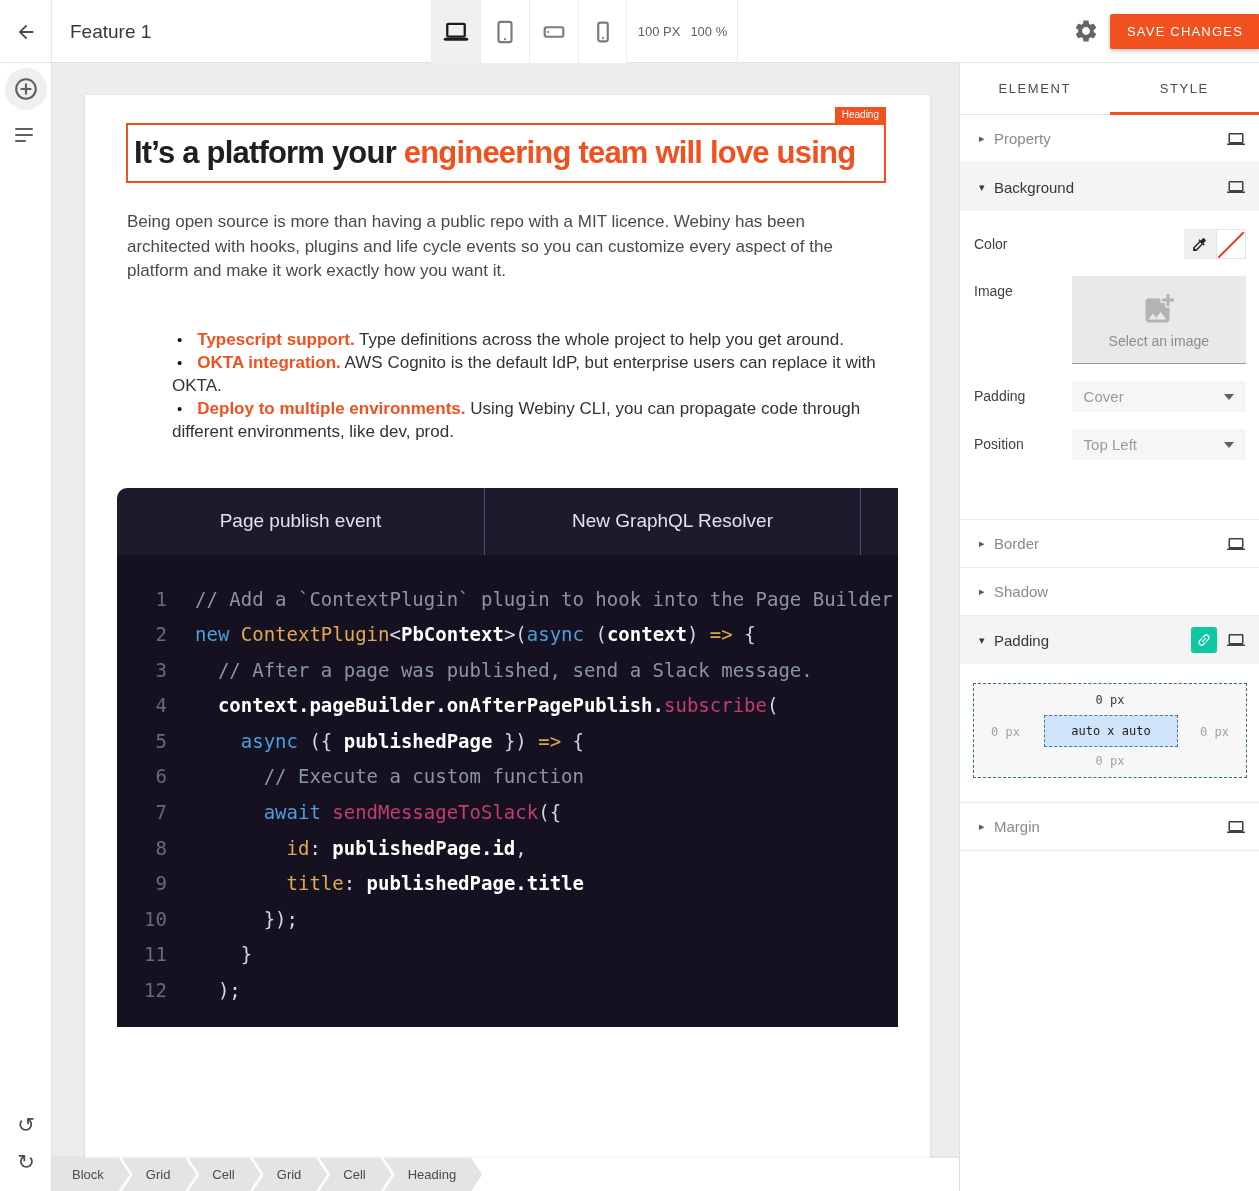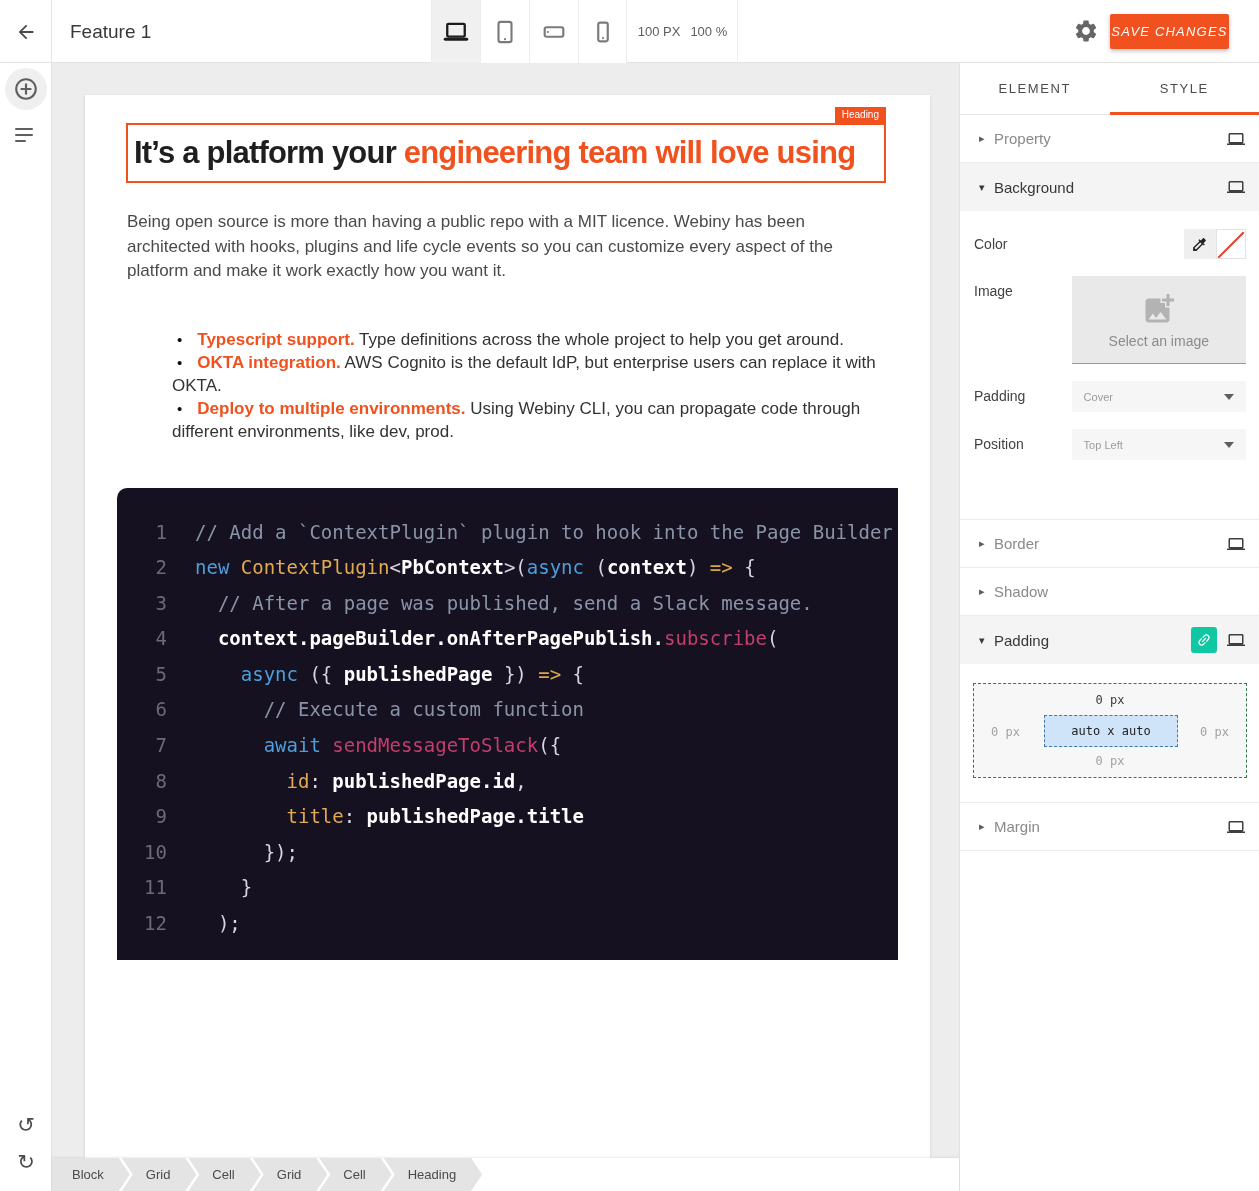--- a/index.html
+++ b/index.html
@@ -23,23 +23,23 @@
   .dev-cell svg { stroke:#7b7b7b; fill:none; }
   .dev-cell svg .fillpart { fill:#7b7b7b; stroke:none; }
   .dev-cell.active svg { stroke:#1c1c1c; }
   .dev-cell.active svg .fillpart { fill:#1c1c1c; }
   .zoom-info { position:absolute; left:628px; top:0; width:110px; height:63px; border-right:1px solid #ececec;
                display:flex; align-items:center; justify-content:center; gap:10px;
                font-size:13px; color:#5e5e5e; }
   .gear-btn { position:absolute; left:1072px; top:18px; width:28px; height:28px; border:none; background:transparent;
               cursor:pointer; }
   .gear-btn svg { fill:#666; }
-  .save-btn { position:absolute; left:1110px; top:14px; width:119px; height:35px; border:none; border-radius:2px;
+  .save-btn { position:absolute; left:1110px; top:14px; width:150px; height:35px; border:none; border-radius:2px;
               background:#f0511f; color:#fff; font-family:"Liberation Sans",sans-serif; font-size:13px;
-              letter-spacing:1.2px; cursor:pointer; box-shadow:0 2px 4px rgba(0,0,0,.25);font-style:italic; }
+              letter-spacing:1.2px; cursor:pointer; box-shadow:0 2px 4px rgba(0,0,0,.25); }
 
   
   .leftbar { position:absolute; top:63px; left:0; width:52px; height:1128px; background:#fff;
              border-right:1px solid #e2e2e2; z-index:25; }
   .add-btn { position:absolute; left:5px; top:5px; width:42px; height:42px; border-radius:50%;
              background:#efefef; border:none; display:flex; align-items:center; justify-content:center; cursor:pointer; }
   .add-btn svg { fill:#5f5f5f; }
   .nav-btn { position:absolute; left:15px; top:64px; width:22px; height:20px; background:transparent; border:none; cursor:pointer; }
   .nav-btn i { display:block; height:2px; background:#5f5f5f; margin-bottom:4px; border-radius:1px; }
   .nav-btn i.l1 { width:18px; } .nav-btn i.l2 { width:18px; } .nav-btn i.l3 { width:11px; }
@@ -105,21 +105,21 @@
   .swatch.picker { background:#efefef; display:flex; align-items:center; justify-content:center; }
   .swatch.picker svg { fill:#222; }
   .swatch.none { background:#fff; border:1px solid #e3e3e3; position:relative; overflow:hidden; }
   .swatch.none::after { content:""; position:absolute; left:-4px; right:-4px; top:50%; height:2px; background:#e0402e;
                         transform:rotate(-45deg); }
   .img-select { width:175px; height:88px; background:#e9e9e9; border:none; border-bottom:1px solid #9a9a9a;
                 display:flex; flex-direction:column; align-items:center; justify-content:center; gap:6px; cursor:pointer; }
   .img-select svg { fill:#b3b3b3; }
   .img-select .img-label { font-size:14px; color:#8b8b8b; }
   .dd { width:175px; height:31px; background:#f6f6f6; display:flex; align-items:center; padding:0 12px;
-        font-size:11px; color:#9b9b9b; cursor:pointer; position:relative; }
+        font-size:15px; color:#9b9b9b; cursor:pointer; position:relative; }
   .dd .caret { margin-left:auto; width:0; height:0; border-left:5px solid transparent; border-right:5px solid transparent;
                border-top:6px solid #5f5f5f; }
   .head-tools { display:flex; align-items:center; gap:10px; }
   .link-btn { width:26px; height:26px; border:none; border-radius:3px; background:#0fc7a0; display:flex;
               align-items:center; justify-content:center; cursor:pointer; }
   .link-btn svg { fill:#fff; }
   .pad-editor-wrap { padding:19px 12px 24px 13px; }
   .pad-editor { border:1px dashed #2e7d46; background:#f7f7f7; height:95px; position:relative;
                 font-family:"DejaVu Sans Mono", monospace; font-size:12px; }
   .pad-top { position:absolute; top:9px; left:0; right:0; text-align:center; color:#3a3a3a; }
@@ -220,20 +220,25 @@
 
       <p class="para">Being open source is more than having a public repo with a MIT licence. Webiny has been architected with hooks, plugins and life cycle events so you can customize every aspect of the platform and make it work exactly how you want it.</p>
 
       <ul class="feature-list" id="feature-list">
           <li><span class="bullet">•</span><span class="lead">Typescript support.</span><span> Type definitions across the whole project to help you get around.</span></li>
           <li><span class="bullet">•</span><span class="lead">OKTA integration.</span><span> AWS Cognito is the default IdP, but enterprise users can replace it with OKTA.</span></li>
           <li><span class="bullet">•</span><span class="lead">Deploy to multiple environments.</span><span> Using Webiny CLI, you can propagate code through different environments, like dev, prod.</span></li>
         </ul>
 
       <div class="codeblock">
+        <div class="codetabs" id="code-tabs">
+            <div class="codetab">Page publish event</div>
+            <div class="codetab">New GraphQL Resolver</div>
+            <div class="codetab stub"></div>
+          </div>
         <div class="codebody" id="code-body"><div class="code-line"><span class="ln">1</span><span class="lt"><span class="tk-cm">// Add a `ContextPlugin` plugin to hook into the Page Builder</span></span></div><div class="code-line"><span class="ln">2</span><span class="lt"><span class="tk-kw">new </span><span class="tk-cls">ContextPlugin</span><span class="tk-pln">&lt;</span><span class="tk-b">PbContext</span><span class="tk-pln">&gt;(</span><span class="tk-kw">async </span><span class="tk-pln">(</span><span class="tk-b">context</span><span class="tk-pln">) </span><span class="tk-op">=&gt; </span><span class="tk-pln">{</span></span></div><div class="code-line"><span class="ln">3</span><span class="lt"><span class="tk-cm">  // After a page was published, send a Slack message.</span></span></div><div class="code-line"><span class="ln">4</span><span class="lt"><span class="tk-b">  context.pageBuilder.onAfterPagePublish.</span><span class="tk-pink">subscribe</span><span class="tk-pln">(</span></span></div><div class="code-line"><span class="ln">5</span><span class="lt"><span class="tk-kw">    async </span><span class="tk-pln">({ </span><span class="tk-b">publishedPage</span><span class="tk-pln"> }) </span><span class="tk-op">=&gt; </span><span class="tk-pln">{</span></span></div><div class="code-line"><span class="ln">6</span><span class="lt"><span class="tk-cm">      // Execute a custom function</span></span></div><div class="code-line"><span class="ln">7</span><span class="lt"><span class="tk-kw">      await </span><span class="tk-pink">sendMessageToSlack</span><span class="tk-pln">({</span></span></div><div class="code-line"><span class="ln">8</span><span class="lt"><span class="tk-key">        id</span><span class="tk-pln">: </span><span class="tk-b">publishedPage.id</span><span class="tk-pln">,</span></span></div><div class="code-line"><span class="ln">9</span><span class="lt"><span class="tk-key">        title</span><span class="tk-pln">: </span><span class="tk-b">publishedPage.title</span></span></div><div class="code-line"><span class="ln">10</span><span class="lt"><span class="tk-pln">      });</span></span></div><div class="code-line"><span class="ln">11</span><span class="lt"><span class="tk-pln">    }</span></span></div><div class="code-line"><span class="ln">12</span><span class="lt"><span class="tk-pln">  );</span></span></div></div>
       </div>
     </div>
   </main>
 
   <aside class="rightpanel">
     <div class="panel-tabs">
       <div class="ptab">ELEMENT</div>
       <div class="ptab active">STYLE</div>
     </div>

